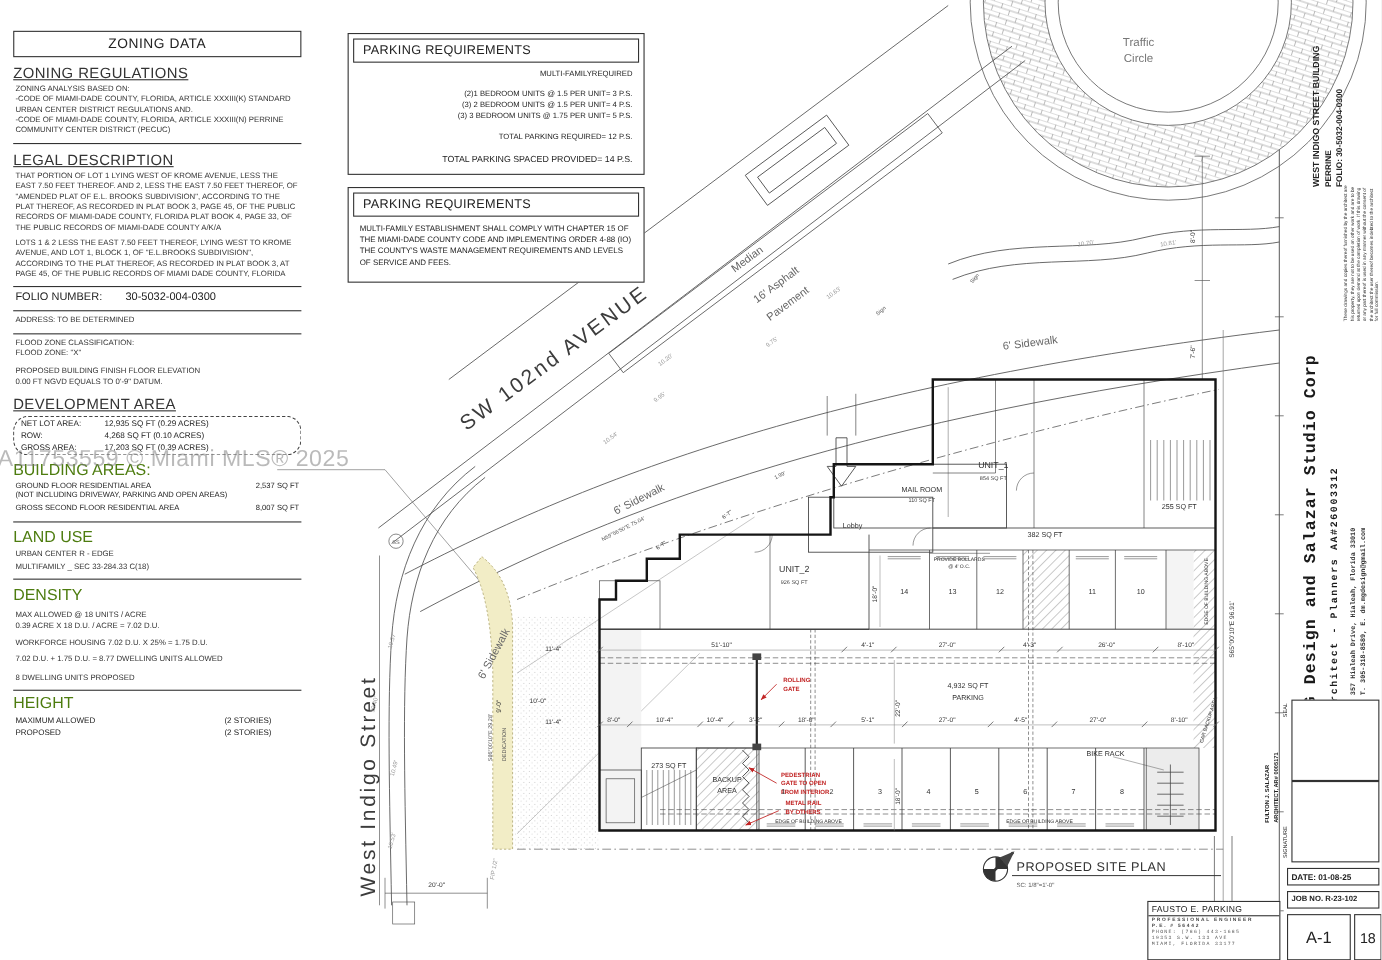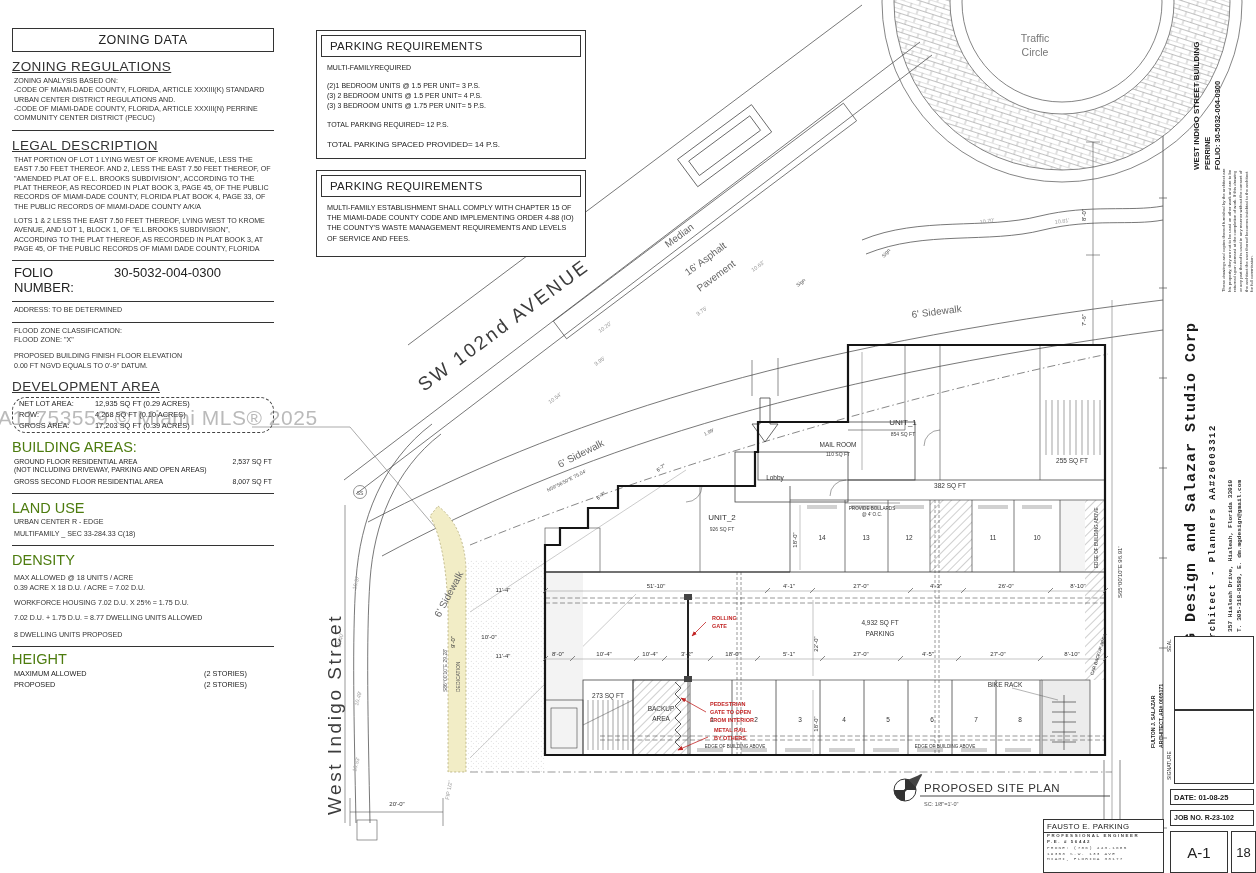--- a/index.html
+++ b/index.html
@@ -7,33 +7,33 @@
          font-family:"Liberation Sans",sans-serif;color:#222;}
   .abs{position:absolute;}
   .pre{white-space:pre-line;}
   
   .leftcol{position:absolute;left:12px;top:28px;width:262px;}
   .titlebox{border:1.6px solid #333;text-align:center;font-size:12.5px;padding:4px 0;letter-spacing:.5px;}
   .h1{font-size:13.5px;text-align:left;margin:7px 0 3px 0;letter-spacing:.4px;color:#333;text-decoration:underline;}
   .h2{font-size:13.5px;margin:6px 0 2px 0;color:#4d7c0f;}
   .body7{font-size:7.1px;line-height:1.32;color:#333;margin:2px 2px;}
   .rule{border:none;border-top:1.4px solid #333;margin:6px 0 4px 0;}
-  .kv{display:flex;font-size:13px;margin:2px 2px;}
+  .kv{display:flex;font-size:10px;margin:2px 2px;}
   .kv .k{width:100px;}
   .cloud{border:1.6px dashed #444;border-radius:14px;padding:0 6px;margin:3px 0;}
   .cloudrow{display:flex;font-size:7.4px;line-height:1.5;}
   .cloudrow .k{width:76px;}
   .barow{display:flex;justify-content:space-between;font-size:6.9px;line-height:1.3;margin:3px 2px;}
   .hrow{display:flex;font-size:7.3px;margin:2px 2px;}
   .hrow .k{width:190px;}
   
   .pkpanel{position:absolute;left:316px;width:268px;border:1.3px solid #333;background:#fff;}
   .pkhead{border:1.4px solid #333;margin:4px;text-align:left;font-size:11.5px;padding:4px 8px;letter-spacing:.3px;}
   .pkbody{padding:2px 10px 8px 10px;}
-  .pkrow{display:flex;justify-content:flex-start;font-size:7px;line-height:1.45;}
+  .pkrow{display:flex;justify-content:flex-end;font-size:7px;line-height:1.45;}
   .pkrow.hd{margin-bottom:8px;}
   .pkrow.tot{margin-top:8px;}
   .pkrow.prov{margin-top:9px;font-size:8px;}
   
   .rot{position:absolute;transform:rotate(-90deg);transform-origin:left top;white-space:nowrap;}
   .projline{font-weight:bold;color:#222;}
   .disc{position:absolute;transform:rotate(-90deg);transform-origin:left top;
         font-size:4.3px;line-height:1.32;width:124px;color:#333;}
   .mono{font-family:"Liberation Mono",monospace;}
   .box{position:absolute;border:1.1px solid #333;background:#fff;}

